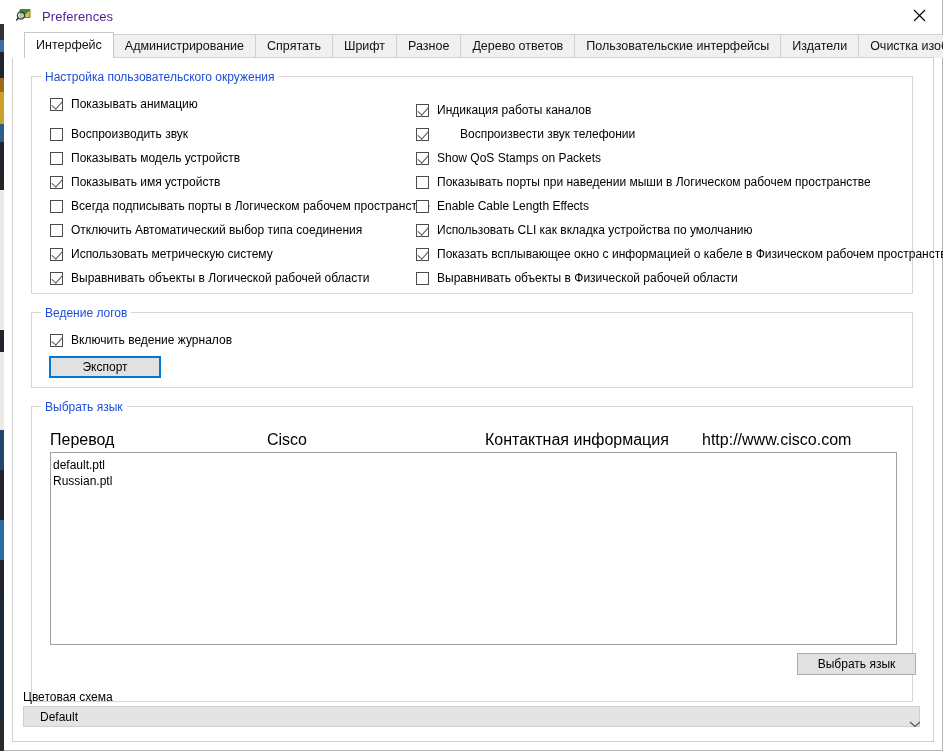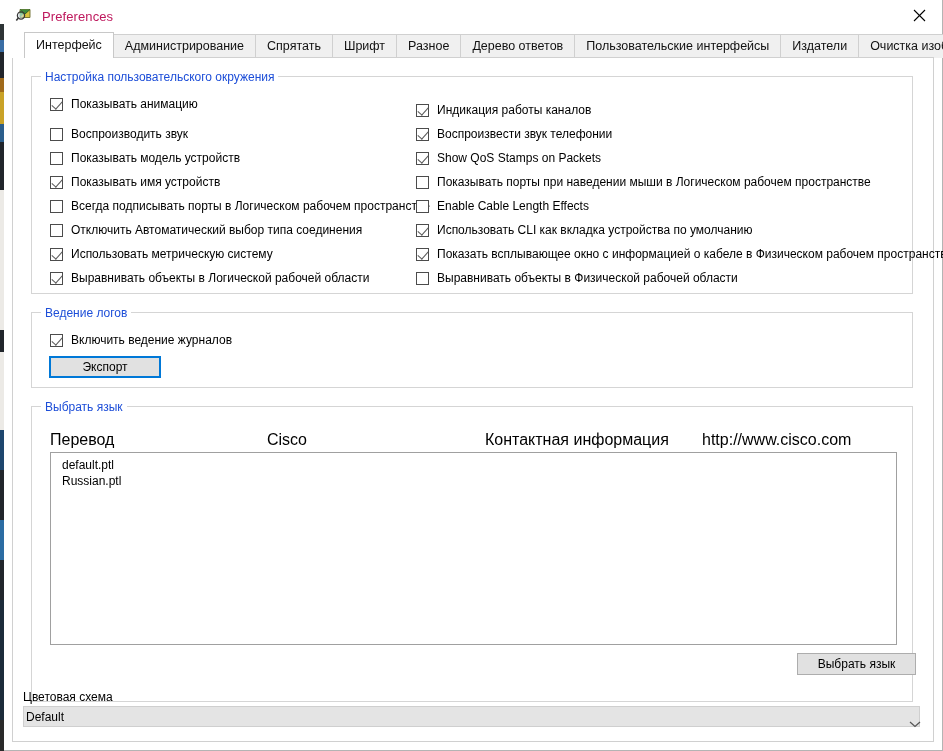--- a/index.html
+++ b/index.html
@@ -52,21 +52,21 @@
     background: #ffffff;
     display: flex; align-items: center;
   }
   #app-icon {
     margin-left: 11px; width: 18px; height: 18px;
     position: relative; flex: none;
   }
   #title-text {
     margin-left: 9px;
     font-size: 13px;
-    color: #be185d;
+    color: #4c1d95;
     letter-spacing: .1px;
   }
   #close-btn {
     position: absolute; right: 0; top: 0;
     width: 46px; height: 31px;
     display: flex; align-items: center; justify-content: center;
     cursor: pointer;
   }
   #close-btn svg { display:block; }
 
@@ -175,21 +175,21 @@
   .colhdr {
     position: absolute;
     font-size: 16px; color: #000;
     white-space: nowrap;
   }
   #lang-list {
     position: absolute;
     background: #ffffff;
     border: 1px solid #a0a0a0;
     overflow: hidden;
-    padding: 4px 0 0 9px;
+    padding: 4px 0 0 0;
   }
   #lang-list .litem {
     font-size: 12px;
     line-height: 16px;
     color: #000;
     padding-left: 2px;
     cursor: default;
   }
 
   
@@ -199,21 +199,21 @@
   }
   #cs-combo {
     position: absolute;
     background: #e4e4e4;
     border: 1px solid #cfcfcf;
     display: flex; align-items: center;
     cursor: default;
   }
   #cs-combo .val {
     font-size: 12px; color: #000;
-    padding-left: 2px;
+    padding-left: 16px;
   }
   #cs-combo .chev {
     position: absolute; right: 10px; top: 50%;
     transform: translateY(-50%);
     width: 0; height: 0;
   }
 </style>
 </head>
 <body>
 
@@ -289,21 +289,21 @@
       </div>
       <div class="cbrow" style="left:18px; top:194px;">
         <span class="cbox checked"></span>
         <span class="cblabel">Выравнивать объекты в Логической рабочей области</span>
       </div>
 
       <div class="cbrow" style="left:384px; top:26px;">
         <span class="cbox checked"></span>
         <span class="cblabel">Индикация работы каналов</span>
       </div>
-      <div class="cbrow" style="left:384px; top:50px;">
+      <div class="cbrow" style="left:384px; top:50px;gap:23px;">
         <span class="cbox checked"></span>
         <span class="cblabel">Воспроизвести звук телефонии</span>
       </div>
       <div class="cbrow" style="left:384px; top:74px;">
         <span class="cbox checked"></span>
         <span class="cblabel">Show QoS Stamps on Packets</span>
       </div>
       <div class="cbrow" style="left:384px; top:98px;">
         <span class="cbox"></span>
         <span class="cblabel">Показывать порты при наведении мыши в Логическом рабочем пространстве</span>

